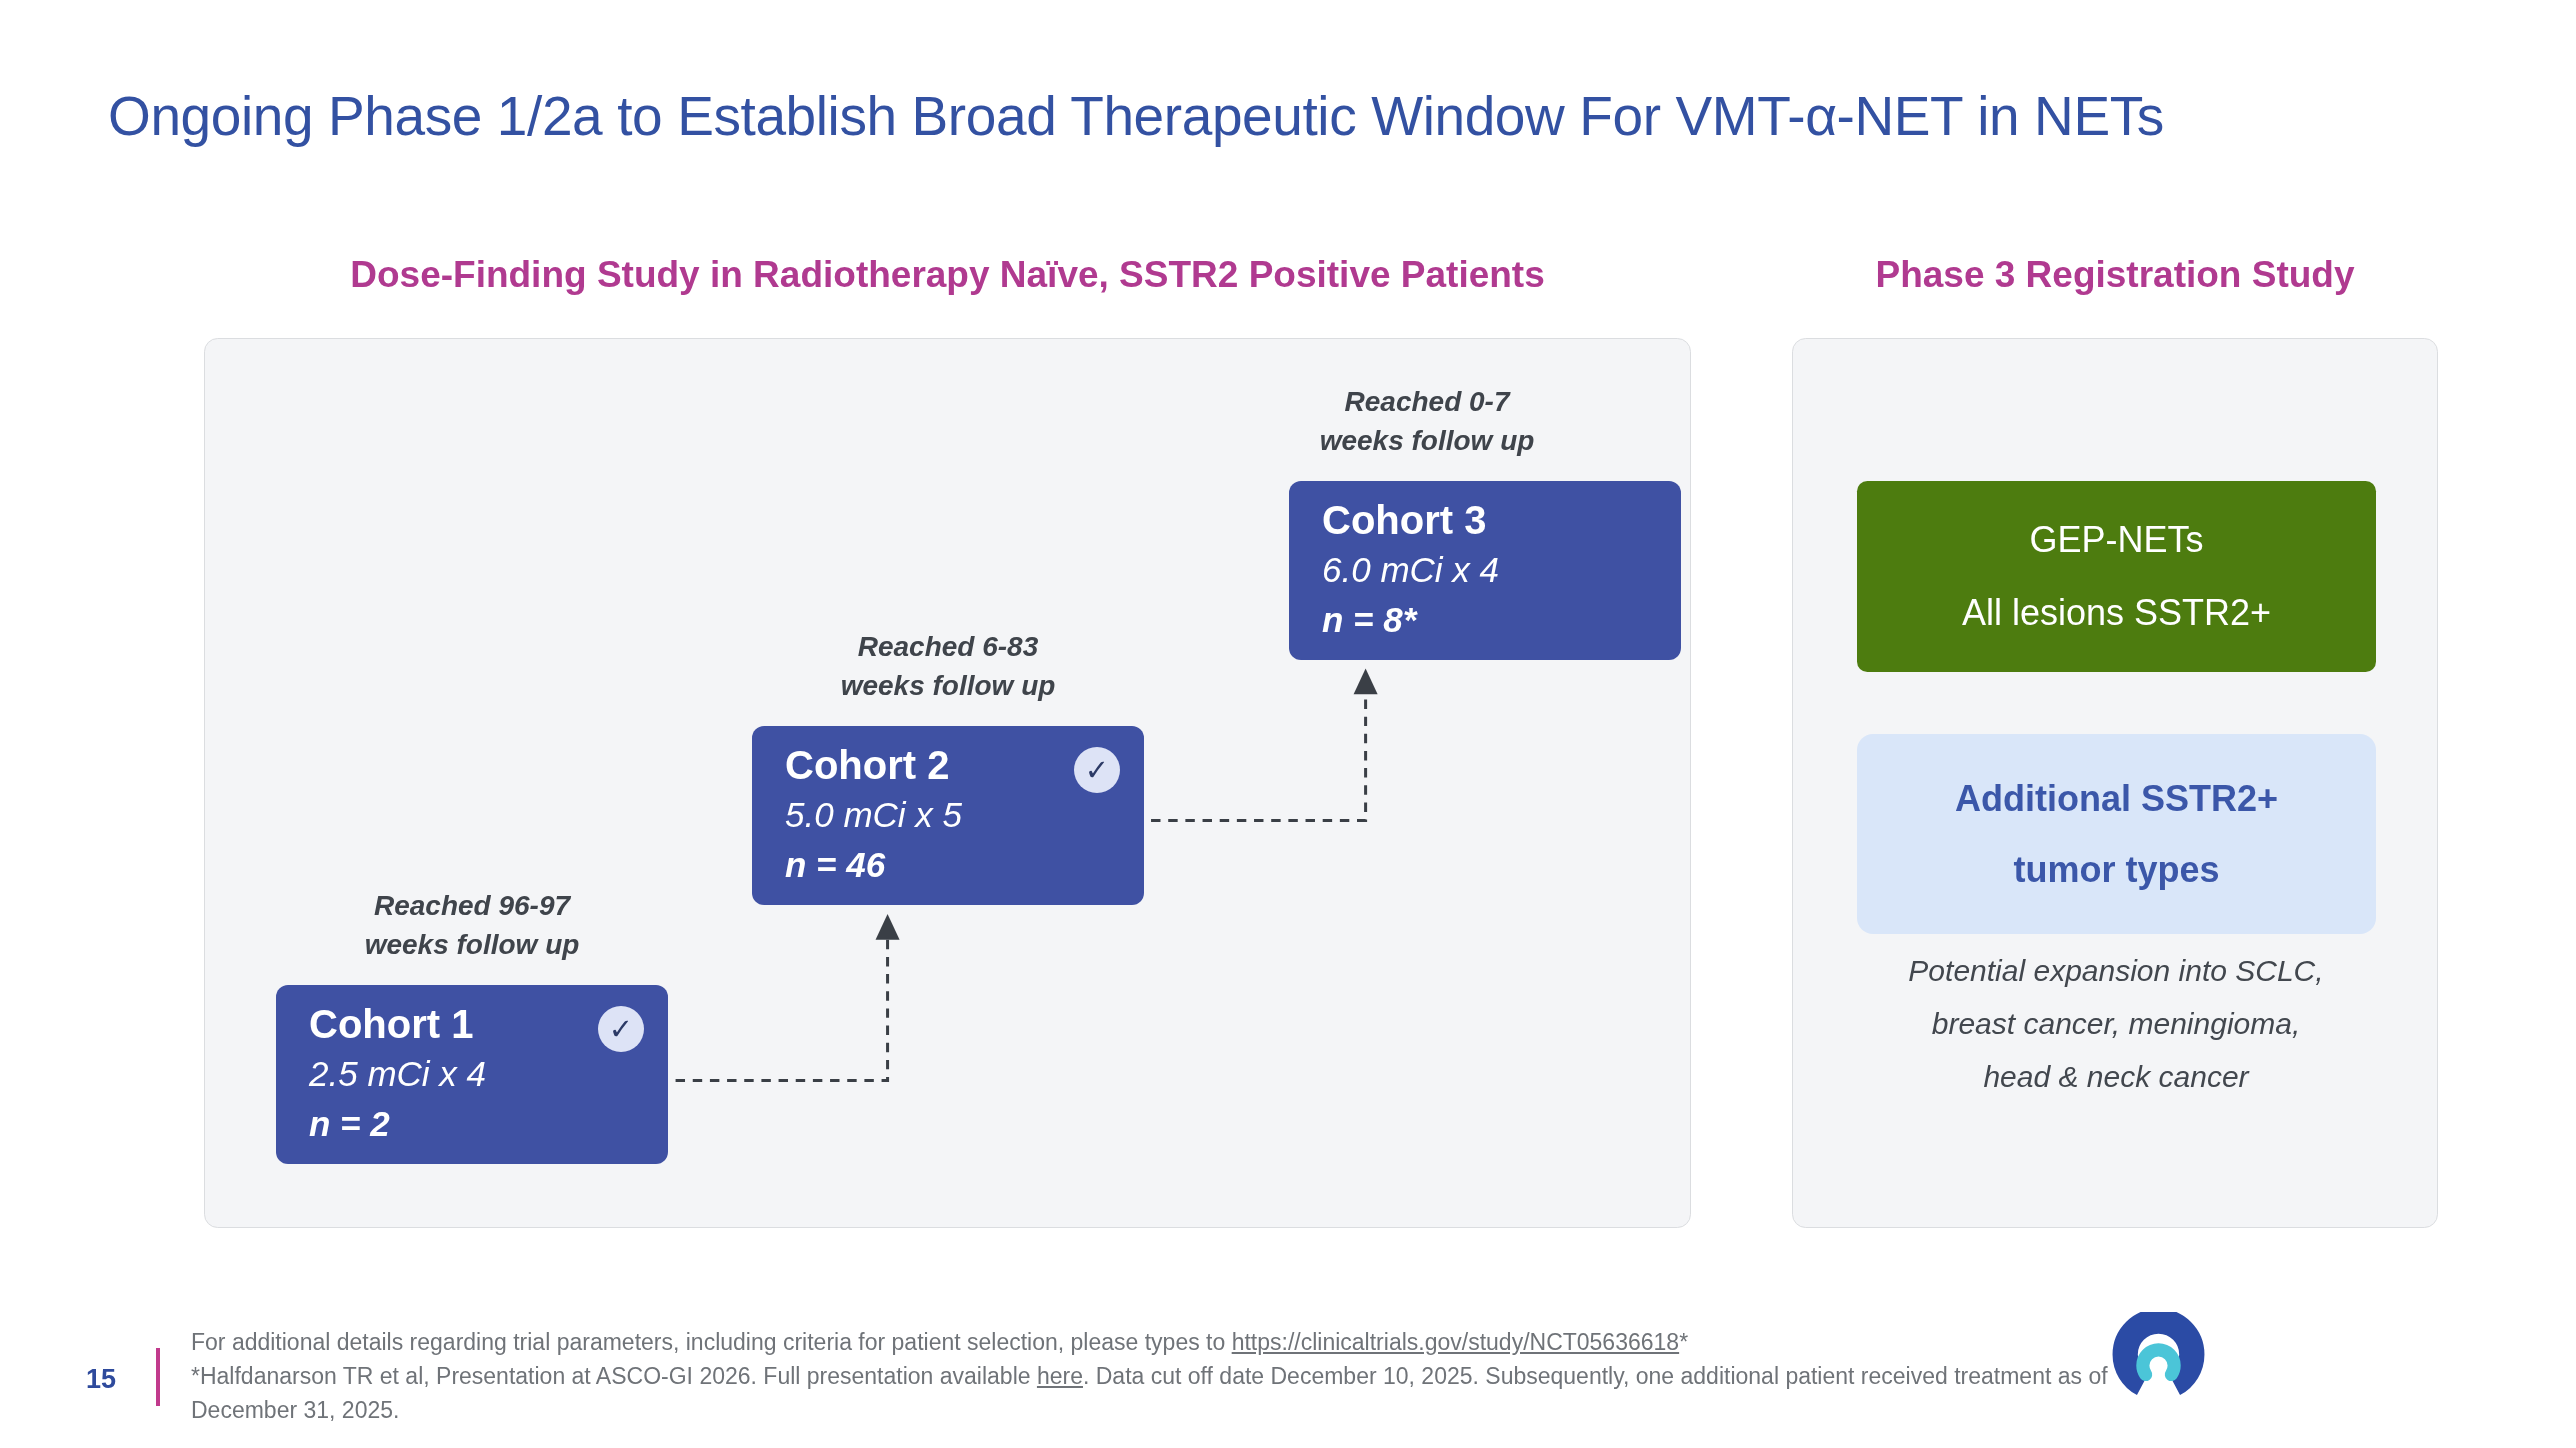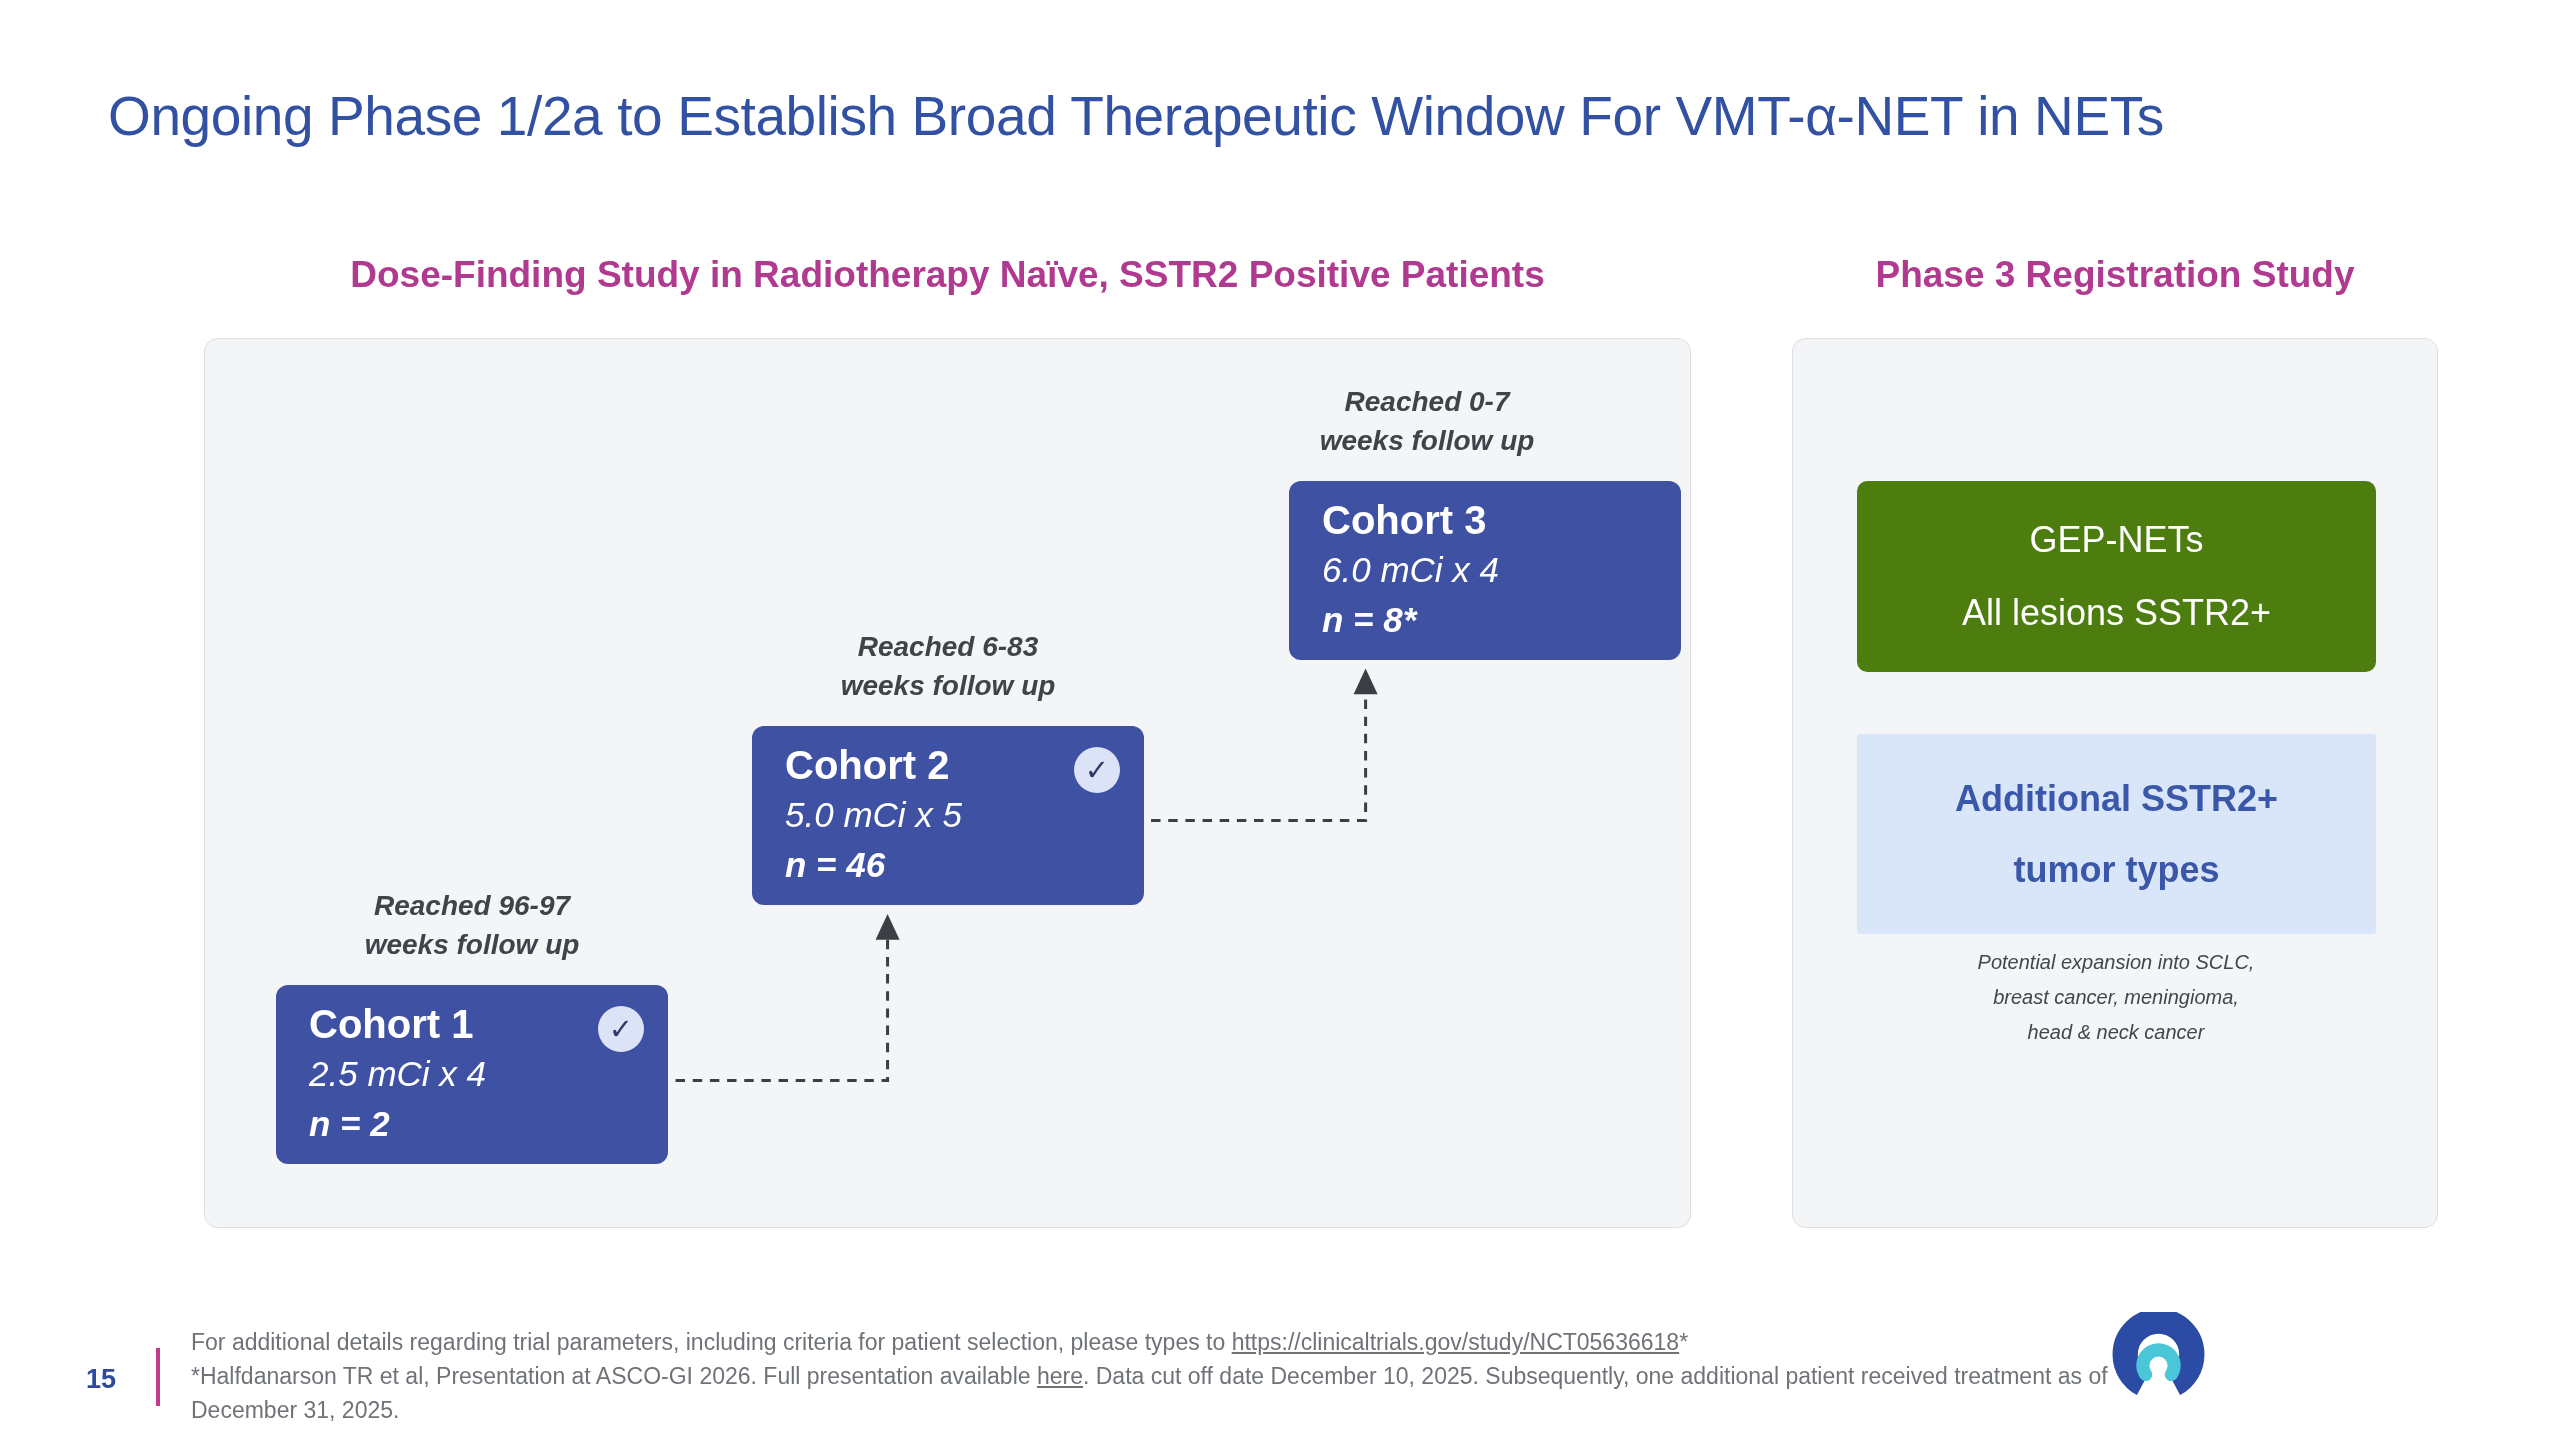--- a/index.html
+++ b/index.html
@@ -52,27 +52,27 @@
   
   .arrows{position:absolute;left:0;top:0;width:1487px;height:890px;pointer-events:none;}
   
   .blue-box{
     position:absolute;left:64px;width:519px;background:#4d7c0f;border-radius:10.3px;
     color:#ffffff;display:flex;flex-direction:column;align-items:center;justify-content:center;
     gap:31px;text-align:center;font-weight:400;font-size:36px;
   }
   .blue-box.primary{top:142px;height:191px;}
   .lightblue-box{
-    position:absolute;left:64px;top:395px;width:519px;height:200px;background:#D9E6F9;border-radius:3px;
+    position:absolute;left:64px;top:395px;width:519px;height:200px;background:#D9E6F9;border-radius:16px;
     color:#3B57A9;display:flex;flex-direction:column;align-items:center;justify-content:center;
     gap:29px;text-align:center;font-weight:700;font-size:36px;
   }
   .expansion-note{
     position:absolute;left:26px;top:606px;width:594px;text-align:center;
-    font-size:20px;font-style:italic;font-weight:500;color:#42474E;line-height:1.76;
+    font-size:30px;font-style:italic;font-weight:500;color:#42474E;line-height:1.76;
   }
   
   .page-number{position:absolute;left:86px;top:1364px;font-size:27px;font-weight:700;color:#2E4A9C;}
   .accent-bar{position:absolute;left:156px;top:1348px;width:4.3px;height:58px;background:#C13A8C;}
   .footnote{
     position:absolute;left:191px;top:1326px;width:1949px;
     font-size:23px;color:#6F7378;line-height:1.47;
   }
   .footnote a, .footnote .fn-link{color:#6F7378;text-decoration:underline;cursor:pointer;}
   

